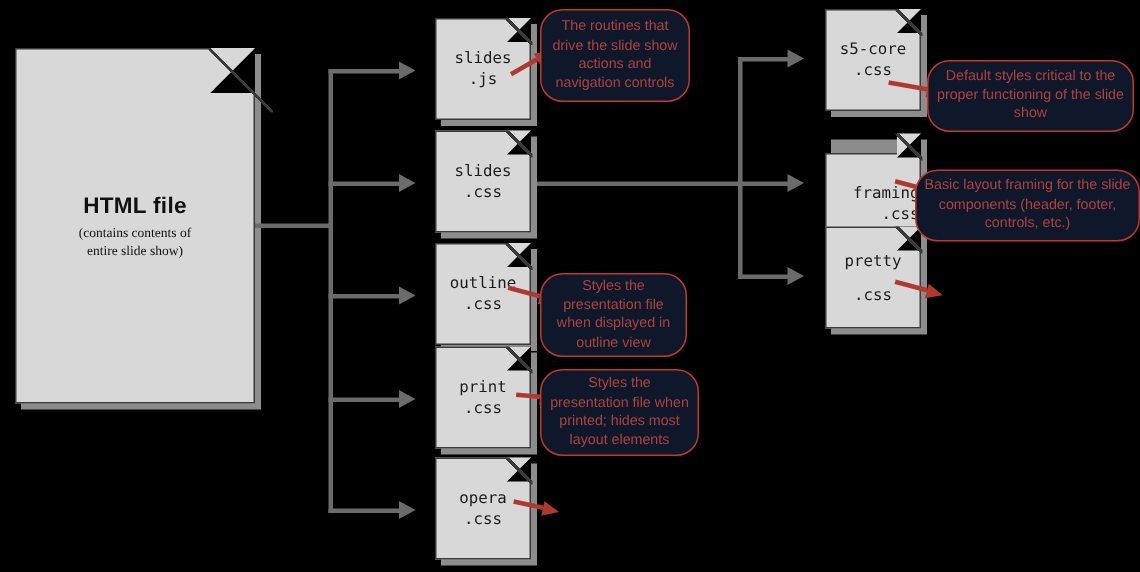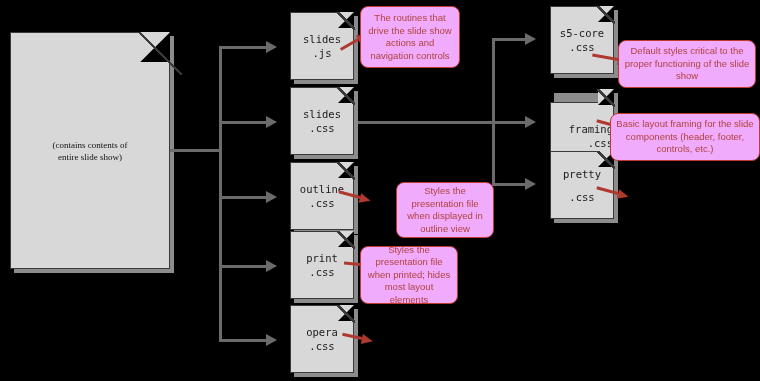--- a/index.html
+++ b/index.html
@@ -79,23 +79,23 @@
   }
   .codefile-shadow {
     width: 64px;
     height: 68px;
   }
 
   
   .callout {
     position: absolute;
     box-sizing: border-box;
-    background: #f0abfc;
+    background: #0f172a;
     border: 1px solid #c0392b;
-    border-radius: 8px;
+    border-radius: 15px;
     color: #b0423c;
     font-size: 9.5px;
     line-height: 12.5px;
     text-align: center;
     display: flex;
     align-items: center;
     justify-content: center;
     padding: 15px 5px;
   }
 
@@ -136,20 +136,21 @@
     border-color: transparent #b0392f transparent transparent;
   }
 </style>
 </head>
 <body>
 
 <div id="canvas">
 
   <div class="doc-shadow" id="html-file-shadow"></div>
   <div class="doc" id="html-file">
+    <div class="html-title">HTML file</div>
     <div class="html-sub">
       <span>(contains contents of</span><br>
       <span>entire slide show)</span>
     </div>
   </div>
 
   <div class="fold-cut" style="left:140px; top:32px; border-width:0 0 30px 30px; border-color: transparent transparent #000 transparent;"></div>
   <div style="position:absolute; left:140px; top:32px; width:0; height:0;
               border-style:solid; border-width:30px 30px 0 0;
               border-color:#d8d8d8 transparent transparent transparent;"></div>
@@ -281,24 +282,24 @@
   <div style="position:absolute; left:598px; top:151px; width:0; height:0;
               border-style:solid; border-width:16px 16px 0 0;
               border-color:#d8d8d8 transparent transparent transparent;"></div>
   <div style="position:absolute; left:597px; top:151px; width:18px; height:18px;
               background:linear-gradient(45deg, transparent 47%, #3a3a3a 47%, #3a3a3a 56%, transparent 56%);"></div>
 
   <div class="redarrow" style="left:358px; top:38px; width:20px; transform:rotate(150deg);"></div>
   <div class="callout" style="left:360px; top:6px; width:100px; height:62px;">The routines that drive the slide show actions and navigation controls</div>
 
   <div class="redarrow" style="left:360px; top:196px; width:22px; transform:rotate(195deg);"></div>
-  <div class="callout" style="left:360px; top:182px; width:98px; height:56px;margin-left:36px;">Styles the presentation file when displayed in outline view</div>
+  <div class="callout" style="left:360px; top:182px; width:98px; height:56px;">Styles the presentation file when displayed in outline view</div>
 
   <div class="redarrow" style="left:360px; top:263px; width:16px; transform:rotate(185deg);"></div>
-  <div class="callout" style="left:360px; top:246px; width:98px; height:58px;">Styles the presentation file when printed; hides most layout elements</div>
+  <div class="callout" style="left:360px; top:246px; width:106px; height:58px;">Styles the presentation file when printed; hides most layout elements</div>
 
   <div class="redarrow" style="left:362px; top:337px; width:20px; transform:rotate(192deg);"></div>
 
   <div class="redarrow" style="left:618px; top:58px; width:26px; transform:rotate(190deg);"></div>
   <div class="callout" style="left:618px; top:40px; width:138px; height:48px;">Default styles critical to the proper functioning of the slide show</div>
 
   <div class="redarrow" style="left:618px; top:125px; width:22px; transform:rotate(195deg);"></div>
   <div class="callout" style="left:610px; top:113px; width:150px; height:48px;text-align:center;">Basic layout framing for the slide components (header, footer, controls, etc.)</div>
 
   <div class="redarrow" style="left:618px; top:192px; width:22px; transform:rotate(195deg);"></div>

